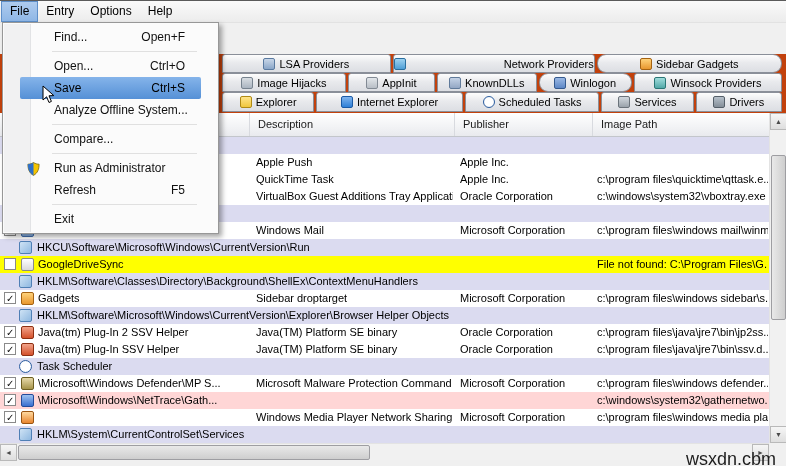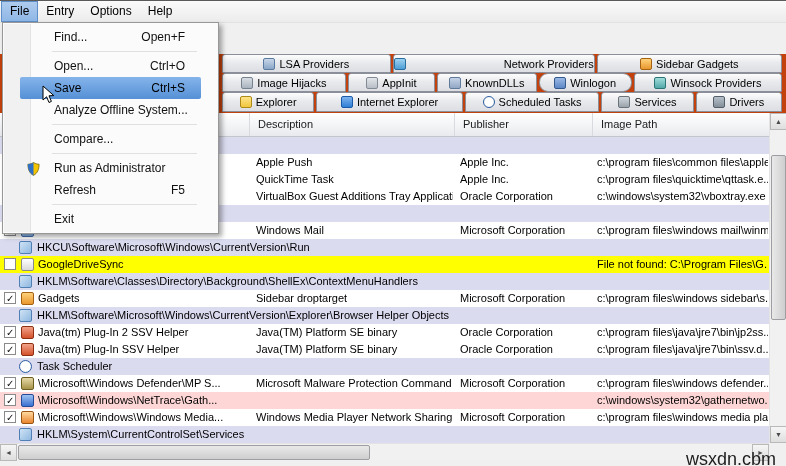--- a/index.html
+++ b/index.html
@@ -121,21 +121,21 @@
 
   <div class="tabrow r1">
       <div class="tab" style="flex-grow: 20;">
         <span class="tab-ico" data-icon="lsa"></span>
         <span class="tab-label">LSA Providers</span>
       </div>
       <div class="tab" style="flex-grow: 24; justify-content: space-between;">
         <span class="tab-ico" data-icon="network"></span>
         <span class="tab-label">Network Providers</span>
       </div>
-      <div class="tab" style="flex-grow: 22;">
+      <div class="tab" style="flex-grow: 22; border-radius: 9px;">
         <span class="tab-ico" data-icon="sidebar"></span>
         <span class="tab-label">Sidebar Gadgets</span>
       </div>
     </div>
   <div class="tabrow r2">
       <div class="tab" style="flex-grow: 20;">
         <span class="tab-ico" data-icon="imagehijack"></span>
         <span class="tab-label">Image Hijacks</span>
       </div>
       <div class="tab" style="flex-grow: 14;">
@@ -191,21 +191,20 @@
         <span class="cell loc-text">\CurrentVersion\Run</span>
       </div>
       <div class="lrow">
         <span class="cbox checked">
           <span class="ck">✓</span>
         </span>
         <span class="icon" data-icon="apple" style="left: 21px;"></span>
         <span class="cell c-entry"></span>
         <span class="cell c-desc">Apple Push</span>
         <span class="cell c-pub">Apple Inc.</span>
-        <span class="cell c-path">c:\program files\common files\apple</span>
       </div>
       <div class="lrow">
         <span class="cbox checked">
           <span class="ck">✓</span>
         </span>
         <span class="icon" data-icon="quicktime" style="left: 21px;"></span>
         <span class="cell c-entry"></span>
         <span class="cell c-desc">QuickTime Task</span>
         <span class="cell c-pub">Apple Inc.</span>
         <span class="cell c-path">c:\program files\quicktime\qttask.e...</span>
@@ -306,21 +305,20 @@
         <span class="cell c-entry">\Microsoft\Windows\NetTrace\Gath...</span>
         <span class="cell c-desc"></span>
         <span class="cell c-pub"></span>
         <span class="cell c-path">c:\windows\system32\gathernetwo...</span>
       </div>
       <div class="lrow">
         <span class="cbox checked">
           <span class="ck">✓</span>
         </span>
         <span class="icon" data-icon="media" style="left: 21px;"></span>
-        <span class="cell c-entry">\Microsoft\Windows\Windows Media...</span>
         <span class="cell c-desc">Windows Media Player Network Sharing ...</span>
         <span class="cell c-pub">Microsoft Corporation</span>
         <span class="cell c-path">c:\program files\windows media pla...</span>
       </div>
       <div class="lrow loc">
         <span class="icon" data-icon="registry" style="left: 19px;"></span>
         <span class="cell loc-text">HKLM\System\CurrentControlSet\Services</span>
       </div>
     </div>
 

